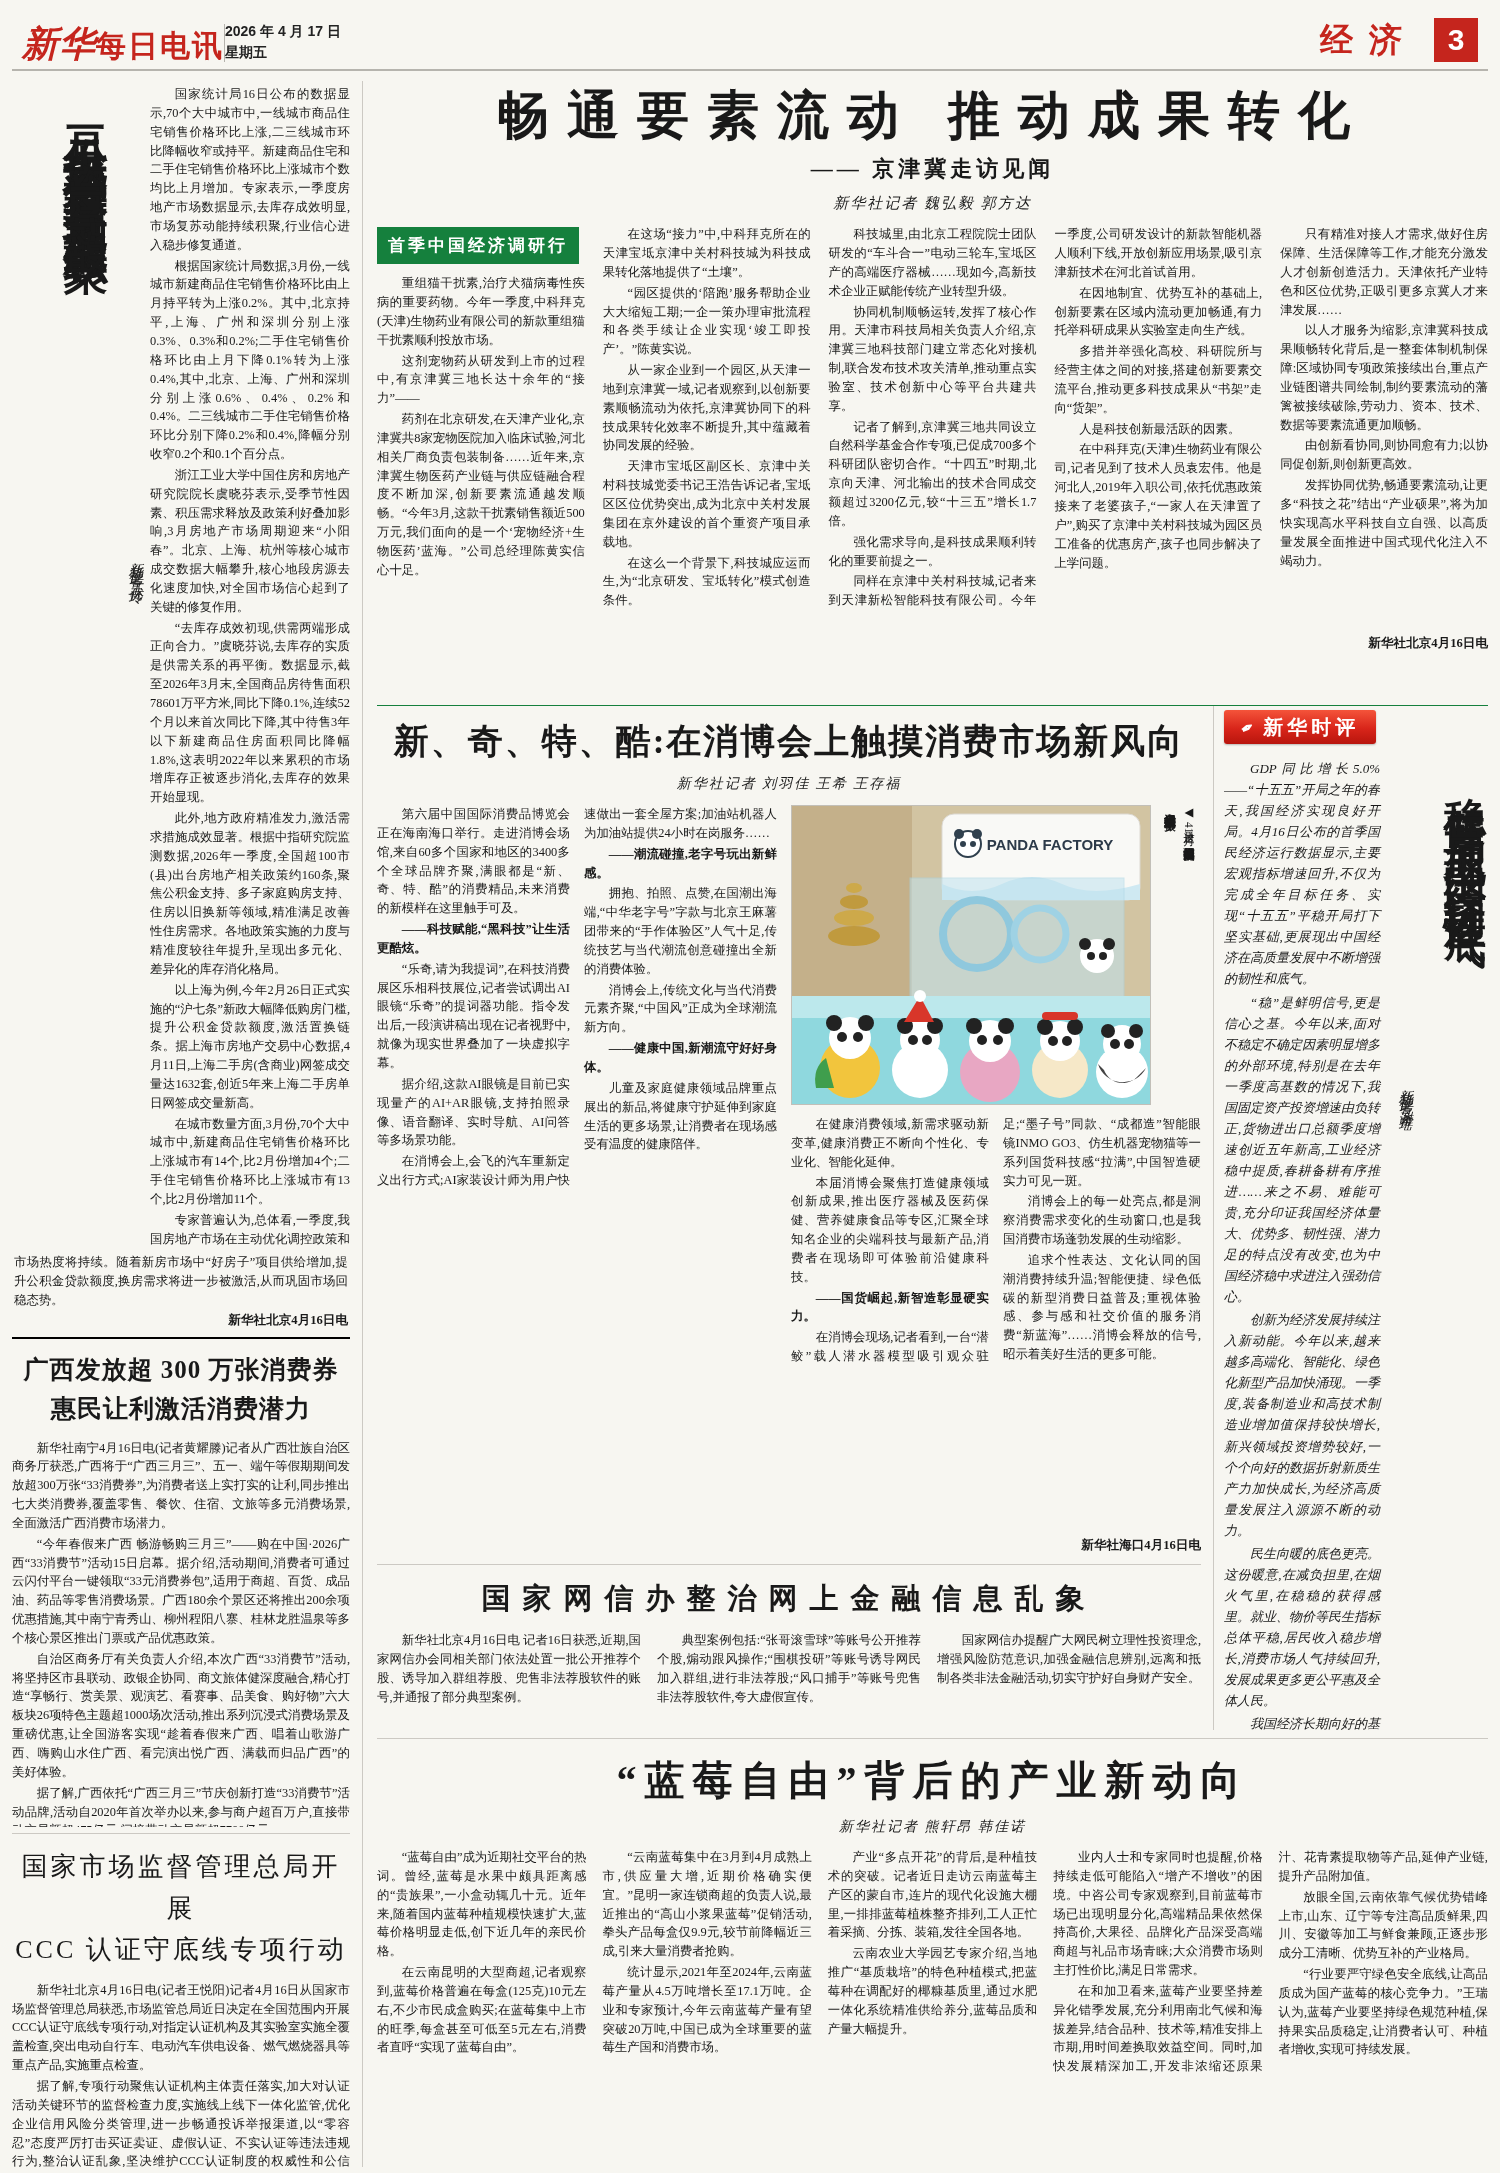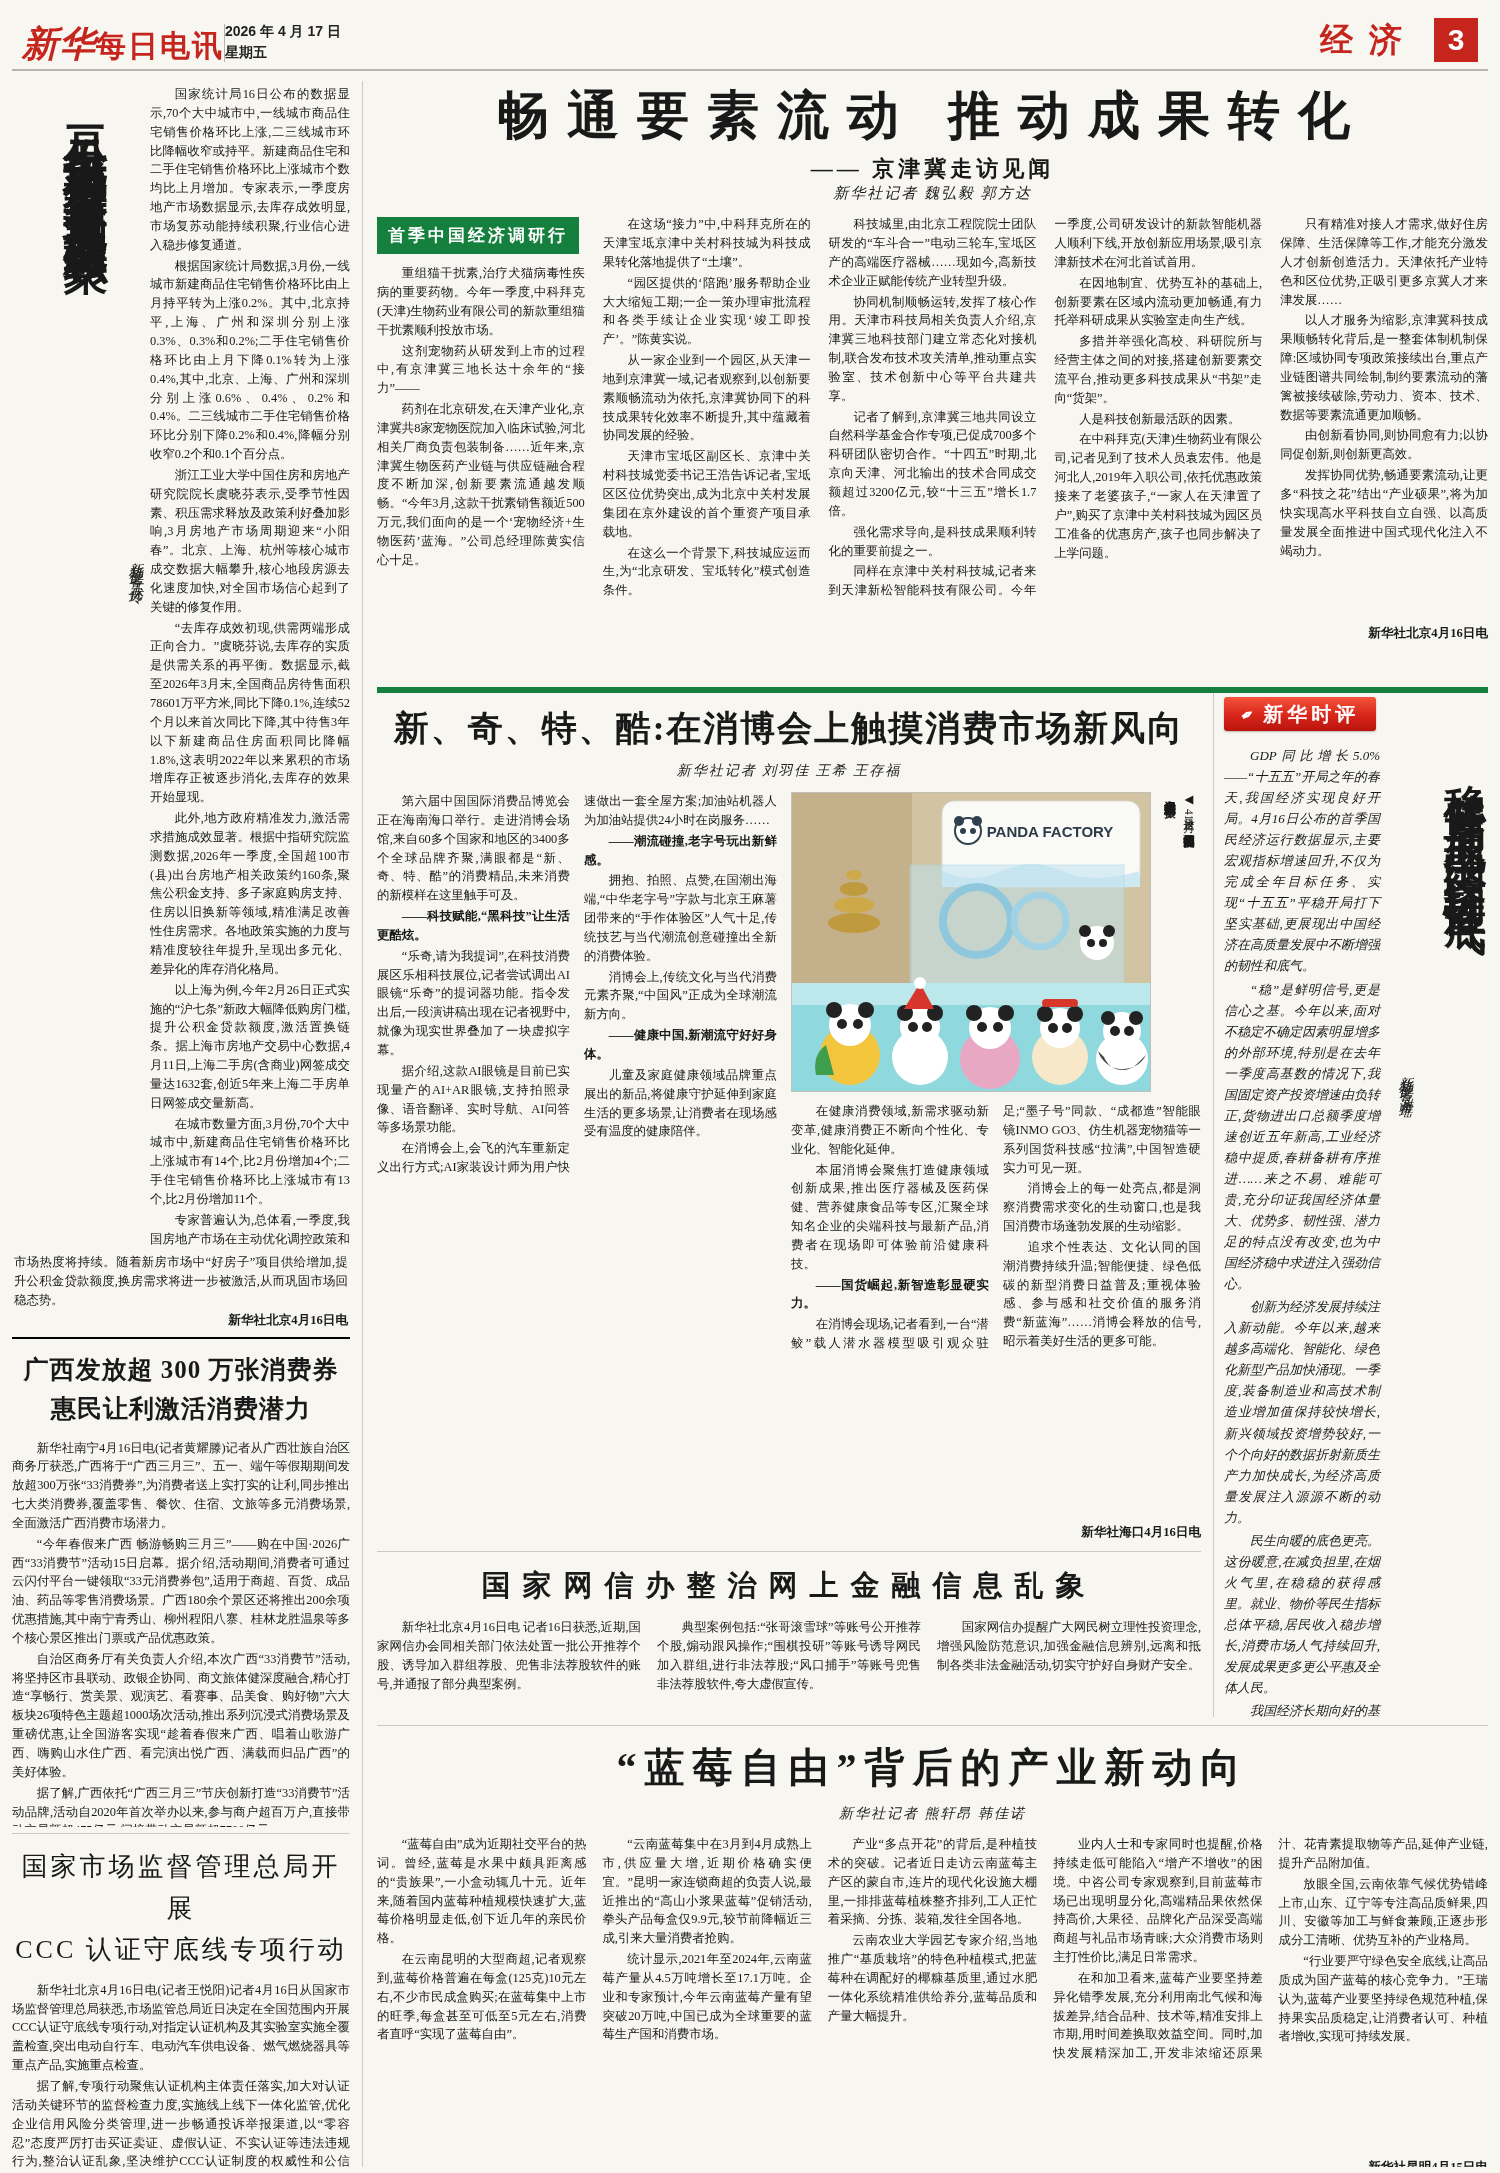--- a/index.html
+++ b/index.html
@@ -35,23 +35,23 @@
   .housing-body{flex:1;overflow:hidden;padding-top:4px;}
   .housing-close{padding:4px 2px 0;}
   .housing-close .closing{font-size:12.4px;line-height:1.52;text-align:justify;margin:0;}
   .housing-close .dateline{display:block;}
   
   .art-guangxi{height:476px;flex:none;border-top:2px solid #000000;margin-top:8px;padding-top:12px;overflow:hidden;}
   .gx-h{font-size:25px;font-weight:900;text-align:center;line-height:1.55;letter-spacing:1px;margin:0 0 10px;}
   .art-ccc{flex:1;border-top:1px solid #ccc9c3;margin-top:6px;padding-top:12px;overflow:hidden;}
   .ccc-h{font-size:26px;font-weight:500;text-align:center;line-height:1.6;letter-spacing:3px;margin:0 0 10px;}
   
-  .art-jjj{height:600px;flex:none;border-bottom:6px solid #15803d;padding-bottom:6px;}
+  .art-jjj{height:600px;flex:none;border-bottom:1px solid #15803d;padding-bottom:24px;}
   .jjj-h1{font-size:52px;font-weight:900;text-align:center;letter-spacing:18px;margin:6px 0 10px;line-height:1.1;}
-  .jjj-sub{font-size:22px;font-weight:700;text-align:center;letter-spacing:4px;margin:0 0 0;}
+  .jjj-sub{font-size:22px;font-weight:700;text-align:center;letter-spacing:4px;margin:0 0 10px;}
   .jjj-byline{font-size:15px;text-align:center;margin:0 0 12px;letter-spacing:2px;}
   .jjj-cols{column-count:5;column-gap:18px;height:408px;overflow:hidden;}
   .kicker{background:#15803d;color:#fff;font-size:17px;font-weight:800;text-align:center;
           padding:7px 4px;margin:2px 6px 10px 0;letter-spacing:3px;font-family:"Liberation Sans",sans-serif;}
   
   .mid-row{display:flex;gap:12px;height:1024px;flex:none;}
   .mid-center{width:824px;flex:none;display:flex;flex-direction:column;}
   .mid-right{flex:1;border-left:1px solid #ccc9c3;padding-left:10px;display:flex;flex-direction:column;min-width:0;}
   
   .art-expo{height:846px;flex:none;overflow:hidden;}

